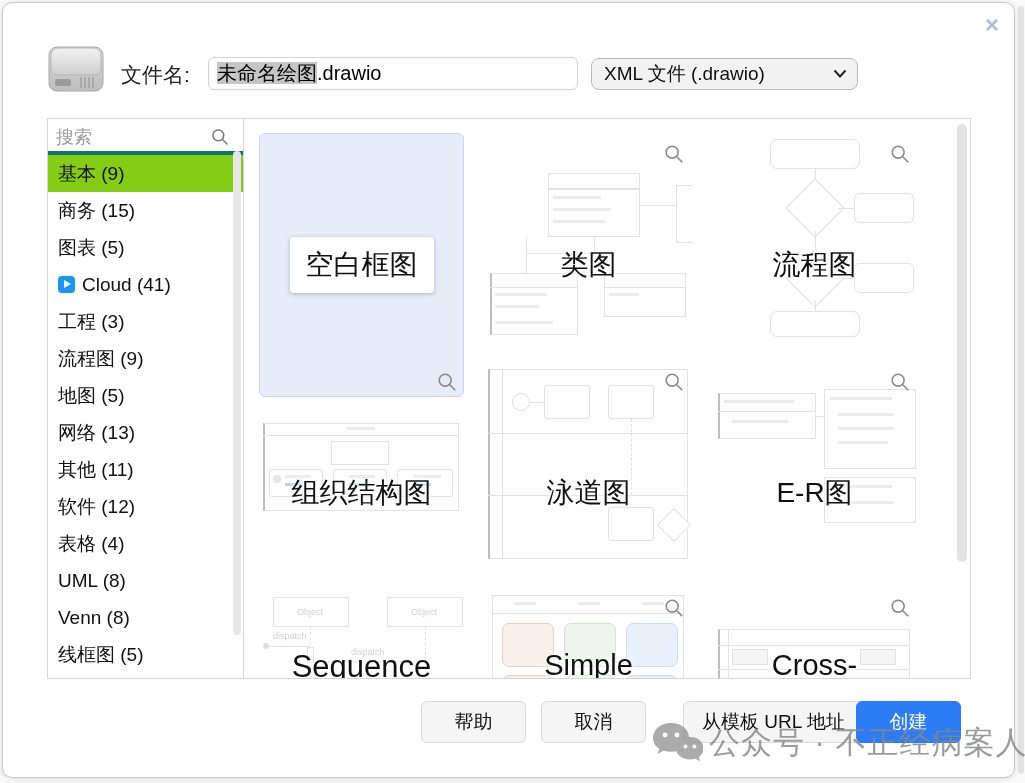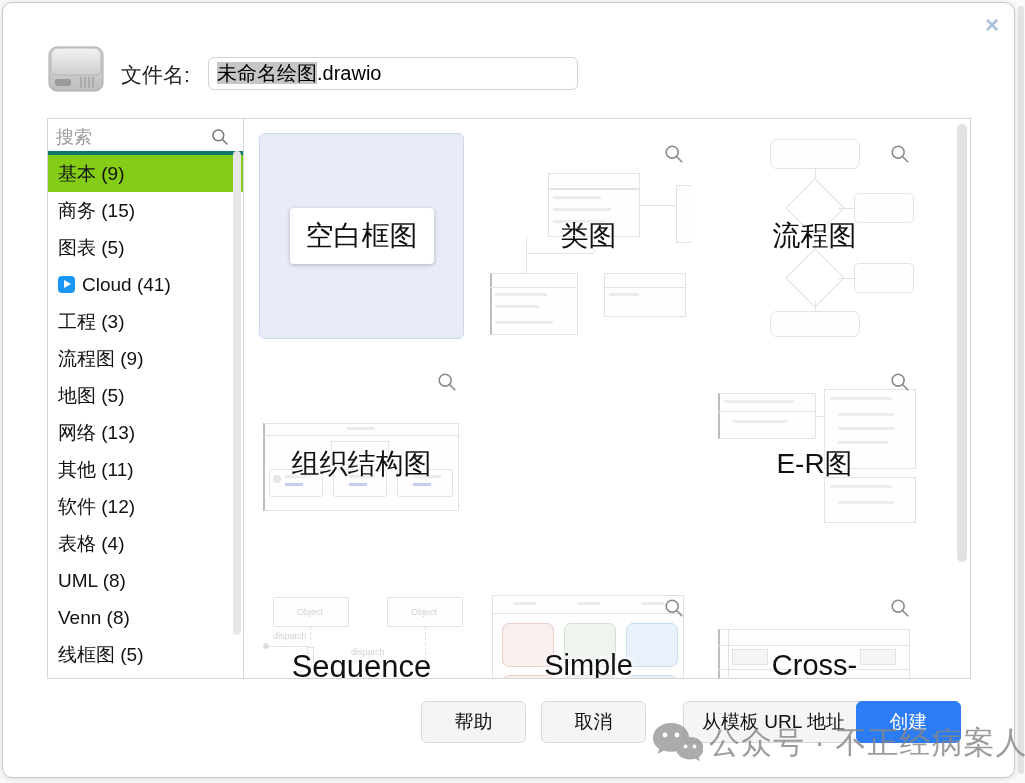--- a/index.html
+++ b/index.html
@@ -26,21 +26,21 @@
   .side-list { position:relative; }
   .side-item { position:relative; height:37px; line-height:37px; padding-left:10px; font-size:19px; color:#111; cursor:pointer; white-space:nowrap; }
   .side-item.selected { background:#84cc16; }
   .play-ic { display:inline-block; width:17px; height:17px; background:#1a97f5; border-radius:4px; position:relative; vertical-align:-2px; margin-right:7px; }
   .play-ic::after { content:""; position:absolute; left:6px; top:4px; border-left:7px solid #fff; border-top:4.5px solid transparent; border-bottom:4.5px solid transparent; }
   .side-scroll { position:absolute; right:3px; top:32px; width:8px; height:484px; background:#e6e6e6; border-radius:4px; }
 
   .main { position:absolute; left:240px; top:115px; width:728px; height:561px; border:1px solid #d6d6d6; background:#fff; overflow:hidden; }
   .main-scroll { position:absolute; right:3px; top:5px; width:10px; height:438px; background:#e2e2e2; border-radius:6px; }
 
-  .tile { position:absolute; width:205px; height:206px; cursor:pointer; }
+  .tile { position:absolute; width:205px; height:264px; cursor:pointer; }
   .tile.blank { background:#e7ecf8; border:1px solid #ccd6ee; border-radius:6px; }
   .tile-label { position:absolute; left:50%; top:50%; transform:translate(-50%,-50%); font-size:28px; color:#111; white-space:nowrap; text-shadow:0 0 5px #fff,0 0 10px #fff; }
   .tile.blank .tile-label { background:#fff; padding:9px 16px; border-radius:4px; box-shadow:0 1px 4px rgba(0,0,0,.25); text-shadow:none; }
   .row3 .tile-label { top:62px; transform:translate(-50%,0); }
   .mag-corner { position:absolute; right:6px; top:10px; }
 
   
   .pv { position:absolute; border:1px solid #e2e2e2; background:#fefefe; }
   .bar { position:absolute; background:#ececec; height:3px; }
   .bluebar { position:absolute; background:#c3cdf0; height:3px; }
@@ -84,20 +84,26 @@
         <g stroke="#aaa" stroke-width="2">
             <line x1="34" y1="34" x2="34" y2="45"></line>
             <line x1="38" y1="34" x2="38" y2="45"></line>
             <line x1="42" y1="34" x2="42" y2="45"></line>
             <line x1="46" y1="34" x2="46" y2="45"></line>
           </g>
       </svg>
     </div>
     <div class="fn-label">文件名:</div>
     <div class="fake-input"><span class="sel-hl">未命名绘图</span><span>.drawio</span></div>
+    <div class="filetype">
+      <span>XML 文件 (.drawio)</span>
+      <svg width="14" height="10" viewBox="0 0 14 10">
+          <path d="M1.5 1.5 L7 7.5 L12.5 1.5" fill="none" stroke="#222" stroke-width="2"></path>
+        </svg>
+    </div>
 
     <div class="sidebar">
       <div class="searchrow">
         <input type="text" placeholder="搜索" style="">
         <svg class="mag" width="20" height="20" viewBox="0 0 24 24">
             <circle cx="10" cy="10" r="6.5" fill="none" stroke="#777" stroke-width="1.8"></circle>
             <line x1="15" y1="15" x2="21" y2="21" stroke="#777" stroke-width="1.8"></line>
           </svg>
       </div>
       <div class="side-list">
@@ -191,20 +197,40 @@
           <div class="bar" style="left:154px;top:114px;width:28px"></div>
           <div class="bluebar" style="left:154px;top:122px;width:18px"></div>
         </div>
         <div class="tile-label">组织结构图</div>
         <svg class="mag-corner" width="22" height="22" viewBox="0 0 24 24">
             <circle cx="10" cy="10" r="6.5" fill="none" stroke="#8a8a8a" stroke-width="1.7"></circle>
             <line x1="15" y1="15" x2="21" y2="21" stroke="#8a8a8a" stroke-width="1.7"></line>
           </svg>
       </div>
 
+      <div class="tile" style="left:242px;top:242px;">
+        <div>
+          <div class="pv" style="left:2px;top:8px;width:200px;height:190px;border-left:2px solid #bdbdbd"></div>
+          <div class="vln" style="left:16px;top:8px;height:190px"></div>
+          <div class="hln" style="left:2px;top:72px;width:200px"></div>
+          <div class="hln" style="left:2px;top:134px;width:200px"></div>
+          <div class="circ" style="left:26px;top:32px;width:18px;height:18px"></div>
+          <div class="hln" style="left:44px;top:41px;width:14px"></div>
+          <div class="pv" style="left:58px;top:24px;width:46px;height:34px;border-radius:3px"></div>
+          <div class="pv" style="left:122px;top:24px;width:46px;height:34px;border-radius:3px"></div>
+          <div class="vln dash" style="left:145px;top:58px;height:76px"></div>
+          <div class="pv" style="left:122px;top:146px;width:46px;height:34px;border-radius:3px"></div>
+          <div class="diam" style="left:176px;top:152px;width:24px;height:24px"></div>
+        </div>
+        <div class="tile-label">泳道图</div>
+        <svg class="mag-corner" width="22" height="22" viewBox="0 0 24 24">
+            <circle cx="10" cy="10" r="6.5" fill="none" stroke="#8a8a8a" stroke-width="1.7"></circle>
+            <line x1="15" y1="15" x2="21" y2="21" stroke="#8a8a8a" stroke-width="1.7"></line>
+          </svg>
+      </div>
 
       <div class="tile" style="left:468px;top:242px;">
         <div>
           <div class="pv" style="left:6px;top:32px;width:98px;height:46px;border-left:2px solid #bdbdbd"></div>
           <div class="hln" style="left:6px;top:50px;width:98px"></div>
           <div class="bar" style="left:12px;top:39px;width:70px"></div>
           <div class="bar" style="left:20px;top:59px;width:56px"></div>
           <div class="pv" style="left:112px;top:28px;width:92px;height:80px"></div>
           <div class="bar" style="left:118px;top:36px;width:62px"></div>
           <div class="bar" style="left:126px;top:52px;width:56px"></div>

